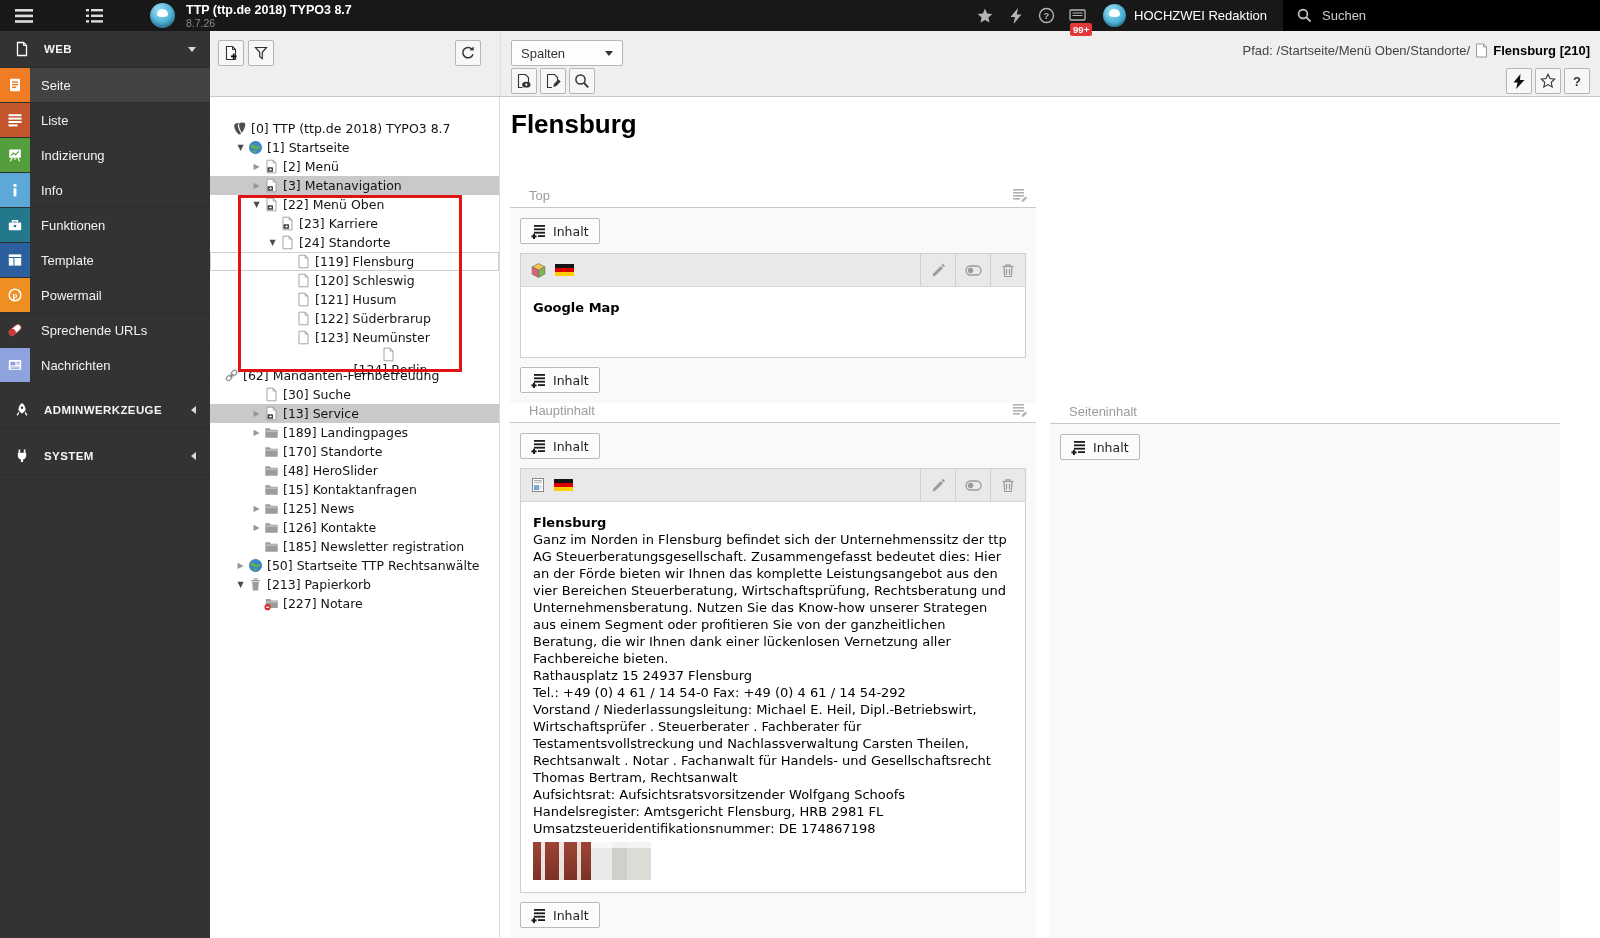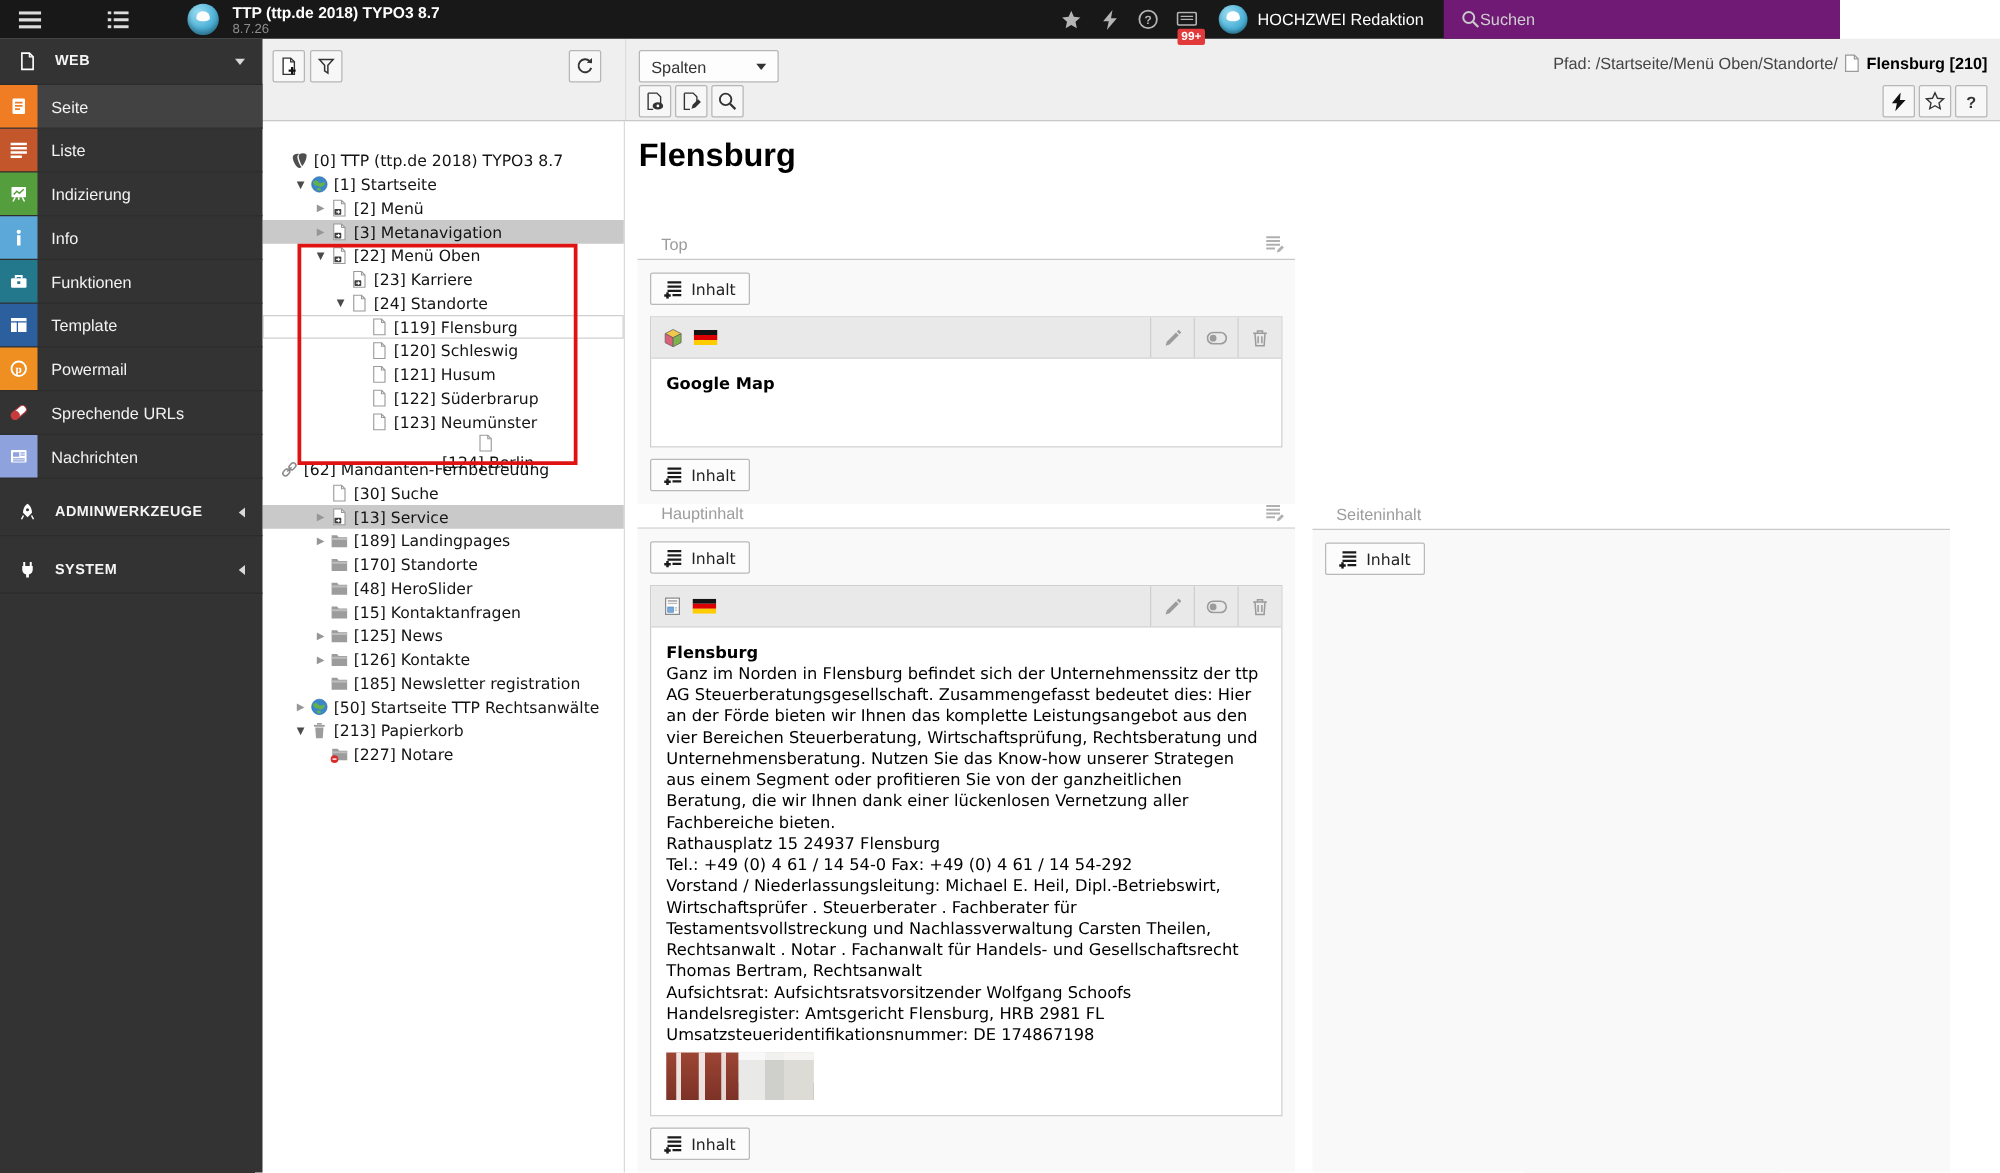--- a/index.html
+++ b/index.html
@@ -1,41 +1,41 @@
 <!DOCTYPE html>
 <html><head>
 <meta charset="utf-8">
 <style>
   html,body{margin:0;padding:0;}
   body{width:1600px;height:938px;position:relative;overflow:hidden;background:#fff;
        font-family:"Liberation Sans",sans-serif;-webkit-font-smoothing:antialiased;}
   svg{display:block}
 
   
-  .topbar{position:absolute;left:0;top:0;width:1472px;height:31px;background:#181818;z-index:20}
+  .topbar{position:absolute;left:0;top:0;width:1600px;height:31px;background:#181818;z-index:20}
   .tb-btn{position:absolute;top:0;height:31px;width:36px;display:flex;align-items:center;justify-content:center;cursor:pointer}
   .tb-hamburger{left:6px}
   .tb-rows{left:76px}
   .tb-logo{position:absolute;left:150px;top:3px;width:25px;height:25px;border-radius:50%;
            background:radial-gradient(circle at 35% 28%,#9adcf2,#4fb3d8 55%,#2e93ba);box-shadow:inset 0 -3px 4px rgba(0,0,0,.3)}
   .tb-logo::after{content:"";position:absolute;left:7px;top:6px;width:11px;height:8px;background:#fdfdfd;
            border-radius:50% 50% 45% 45%/70% 70% 35% 35%}
   .tb-title{position:absolute;left:186px;top:3px;color:#fff;font-size:12.5px;font-weight:bold;white-space:nowrap}
   .tb-version{position:absolute;left:186px;top:17px;color:#8d8d8d;font-size:10.5px}
   .tb-rightwrap{position:absolute;right:0;top:0;height:31px;display:flex;align-items:center}
   .tb-ic{width:31px;height:31px;display:flex;align-items:center;justify-content:center;position:relative;cursor:pointer}
   .tb-badge{position:absolute;left:8px;bottom:-5px;background:#e23a3a;color:#fff;font-size:9.5px;font-weight:bold;
             padding:1px 3px;border-radius:2px;line-height:11px}
   .tb-user{display:flex;align-items:center;gap:8px;padding:0 16px 0 10px;cursor:pointer}
   .tb-avatar{width:23px;height:23px;border-radius:50%;background:radial-gradient(circle at 35% 30%,#9adcf2,#4fb3d8 55%,#2e93ba);
              box-shadow:inset 0 -2px 3px rgba(0,0,0,.3);position:relative}
   .tb-avatar::after{content:"";position:absolute;left:6px;top:5px;width:11px;height:8px;background:#fff;
              border-radius:50% 50% 45% 45%/70% 70% 35% 35%}
   .tb-username{color:#fff;font-size:13px;white-space:nowrap}
-  .tb-search{width:317px;height:31px;background:#701a75;display:flex;align-items:center;gap:0;padding-left:14px;box-sizing:border-box;cursor:text}
+  .tb-search{width:317px;height:31px;background:#000000;display:flex;align-items:center;gap:10px;padding-left:14px;box-sizing:border-box;cursor:text}
   .tb-search-text{color:#cfcfcf;font-size:13px}
 
   
   .modulemenu{position:absolute;left:0;top:31px;width:210px;bottom:0;background:#333;z-index:10}
   .mm-group+.mm-group{margin-top:9px}
   .mm-group-header{height:36px;display:flex;align-items:center;padding-right:14px;cursor:pointer;border-bottom:1px solid #2c2c2c}
   .mm-gh-icon{width:44px;display:flex;justify-content:center;flex:none}
   .mm-gh-label{flex:1;font-size:11.5px;font-weight:bold;letter-spacing:.4px;color:#f5f5f5}
   .caret-down{width:0;height:0;border-left:4px solid transparent;border-right:4px solid transparent;border-top:5px solid #d9d9d9}
   .caret-left{width:0;height:0;border-top:4px solid transparent;border-bottom:4px solid transparent;border-right:5px solid #d9d9d9}

